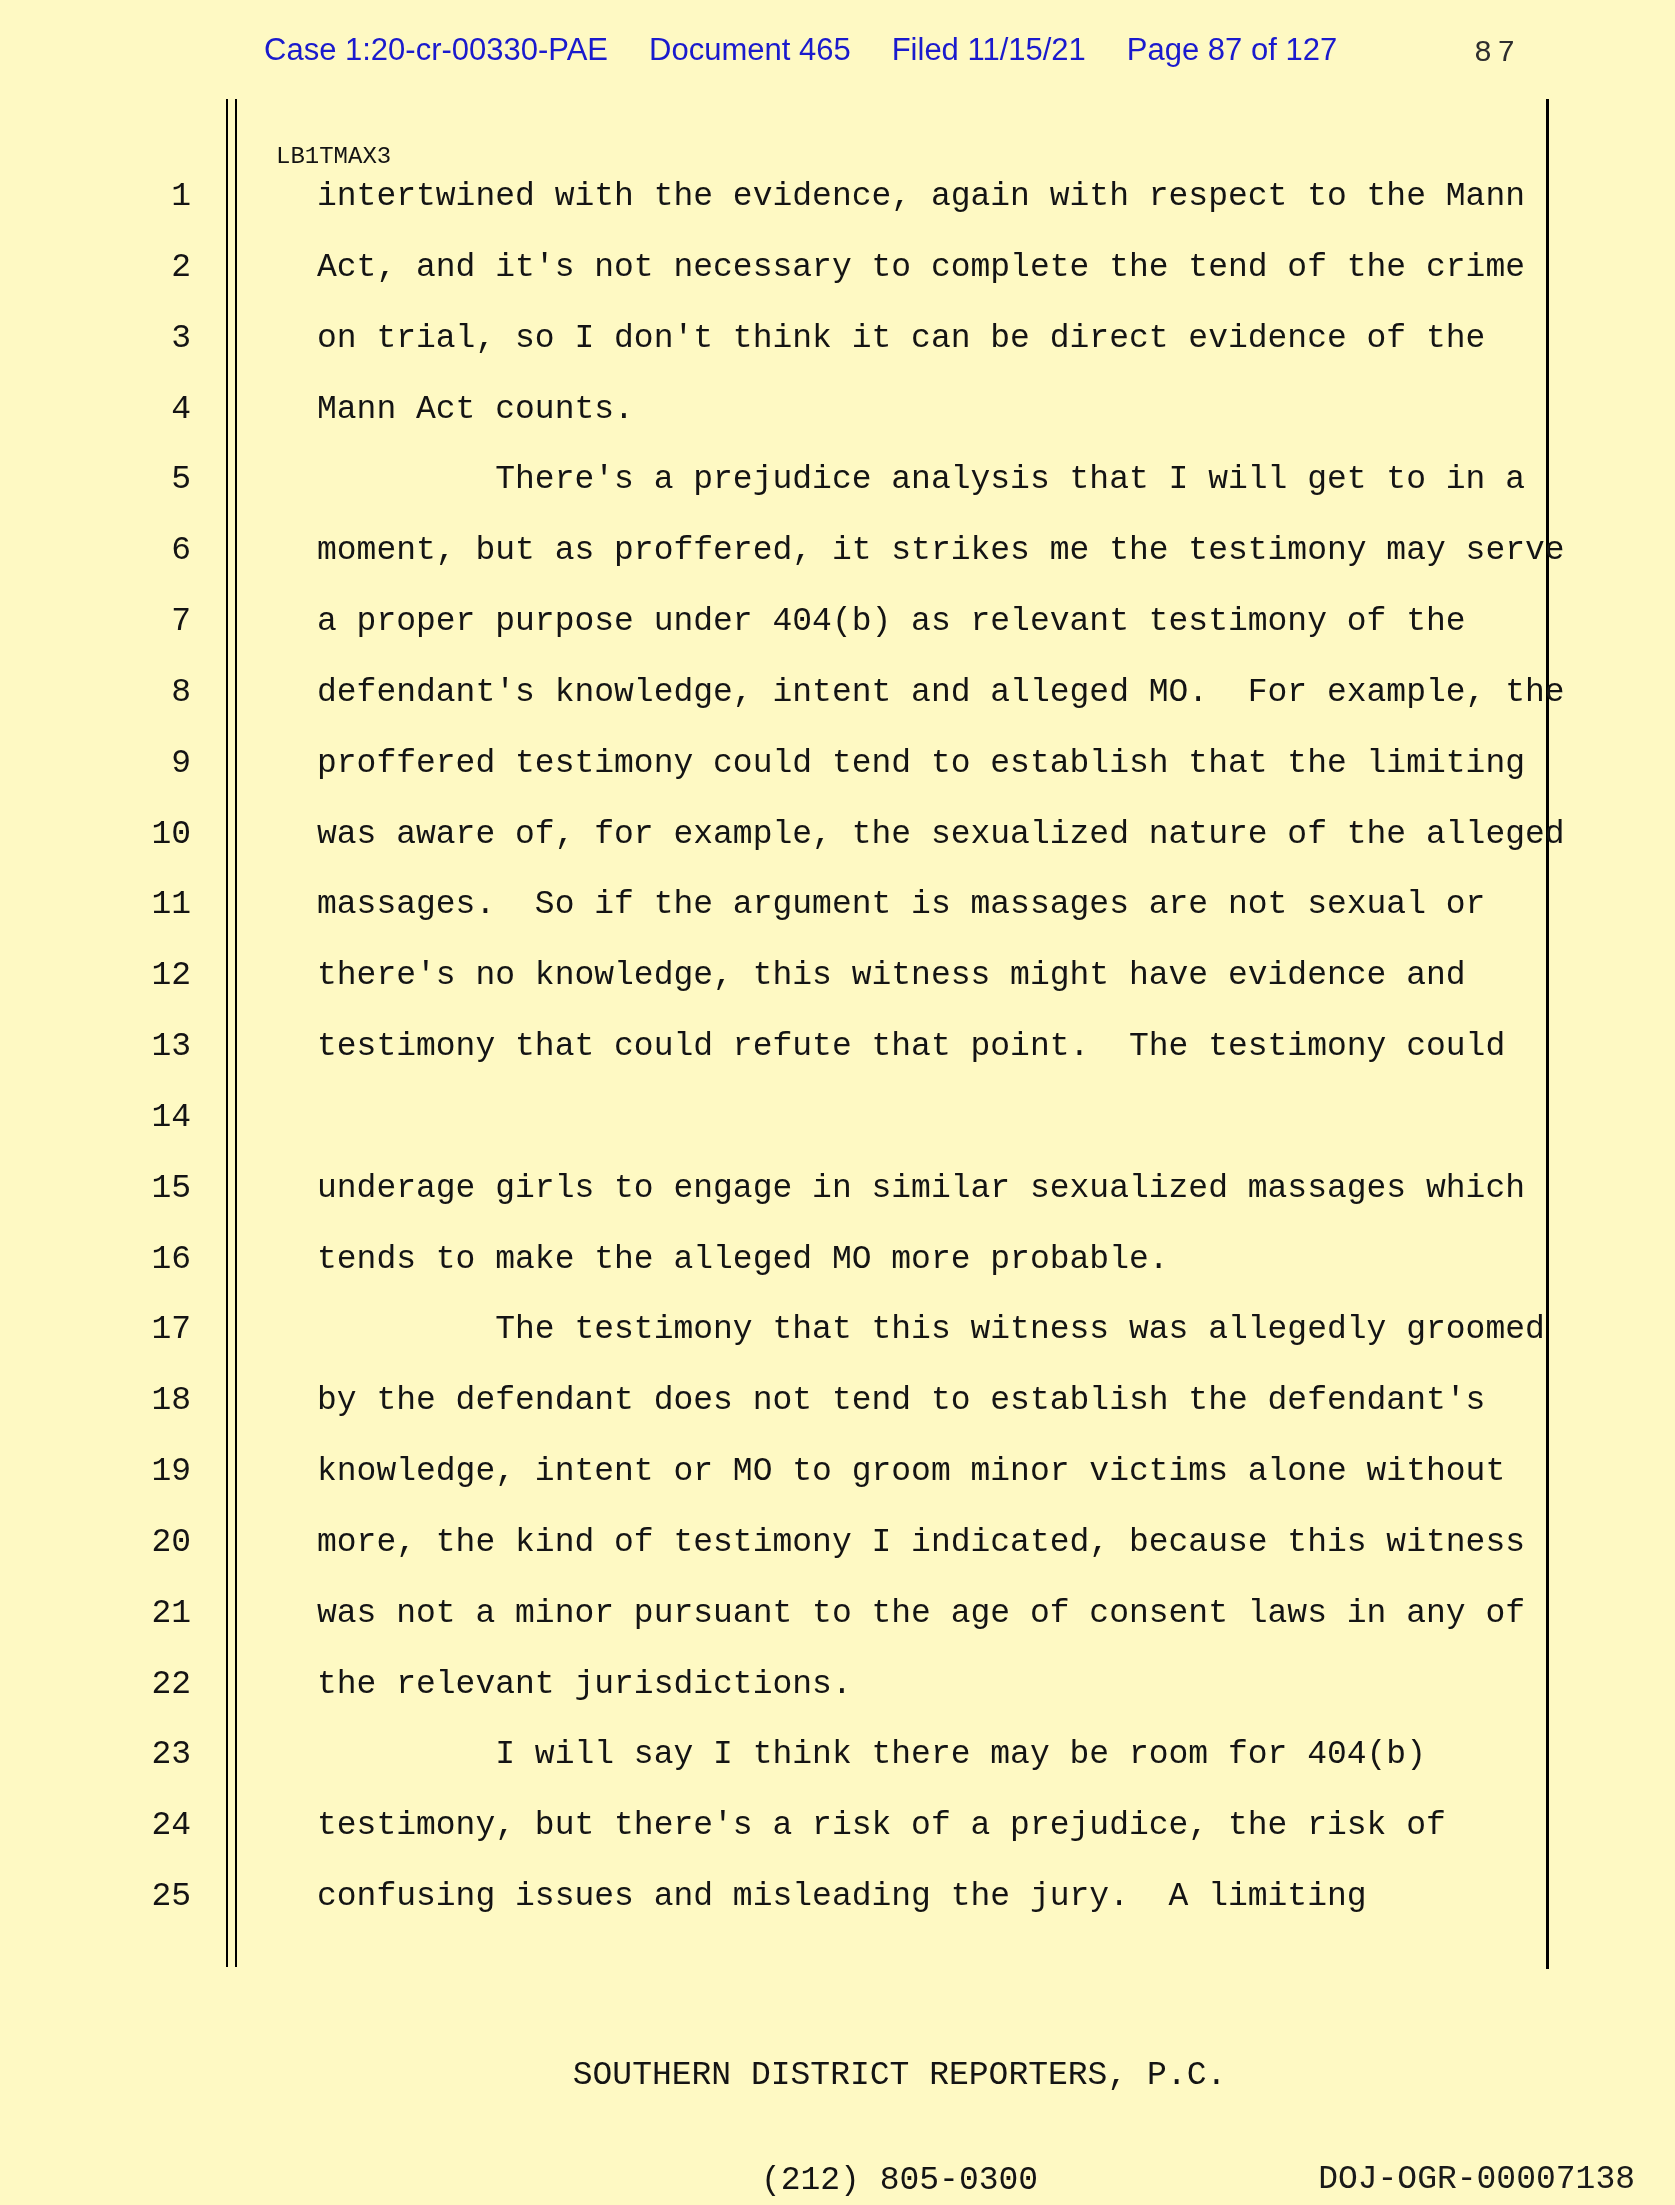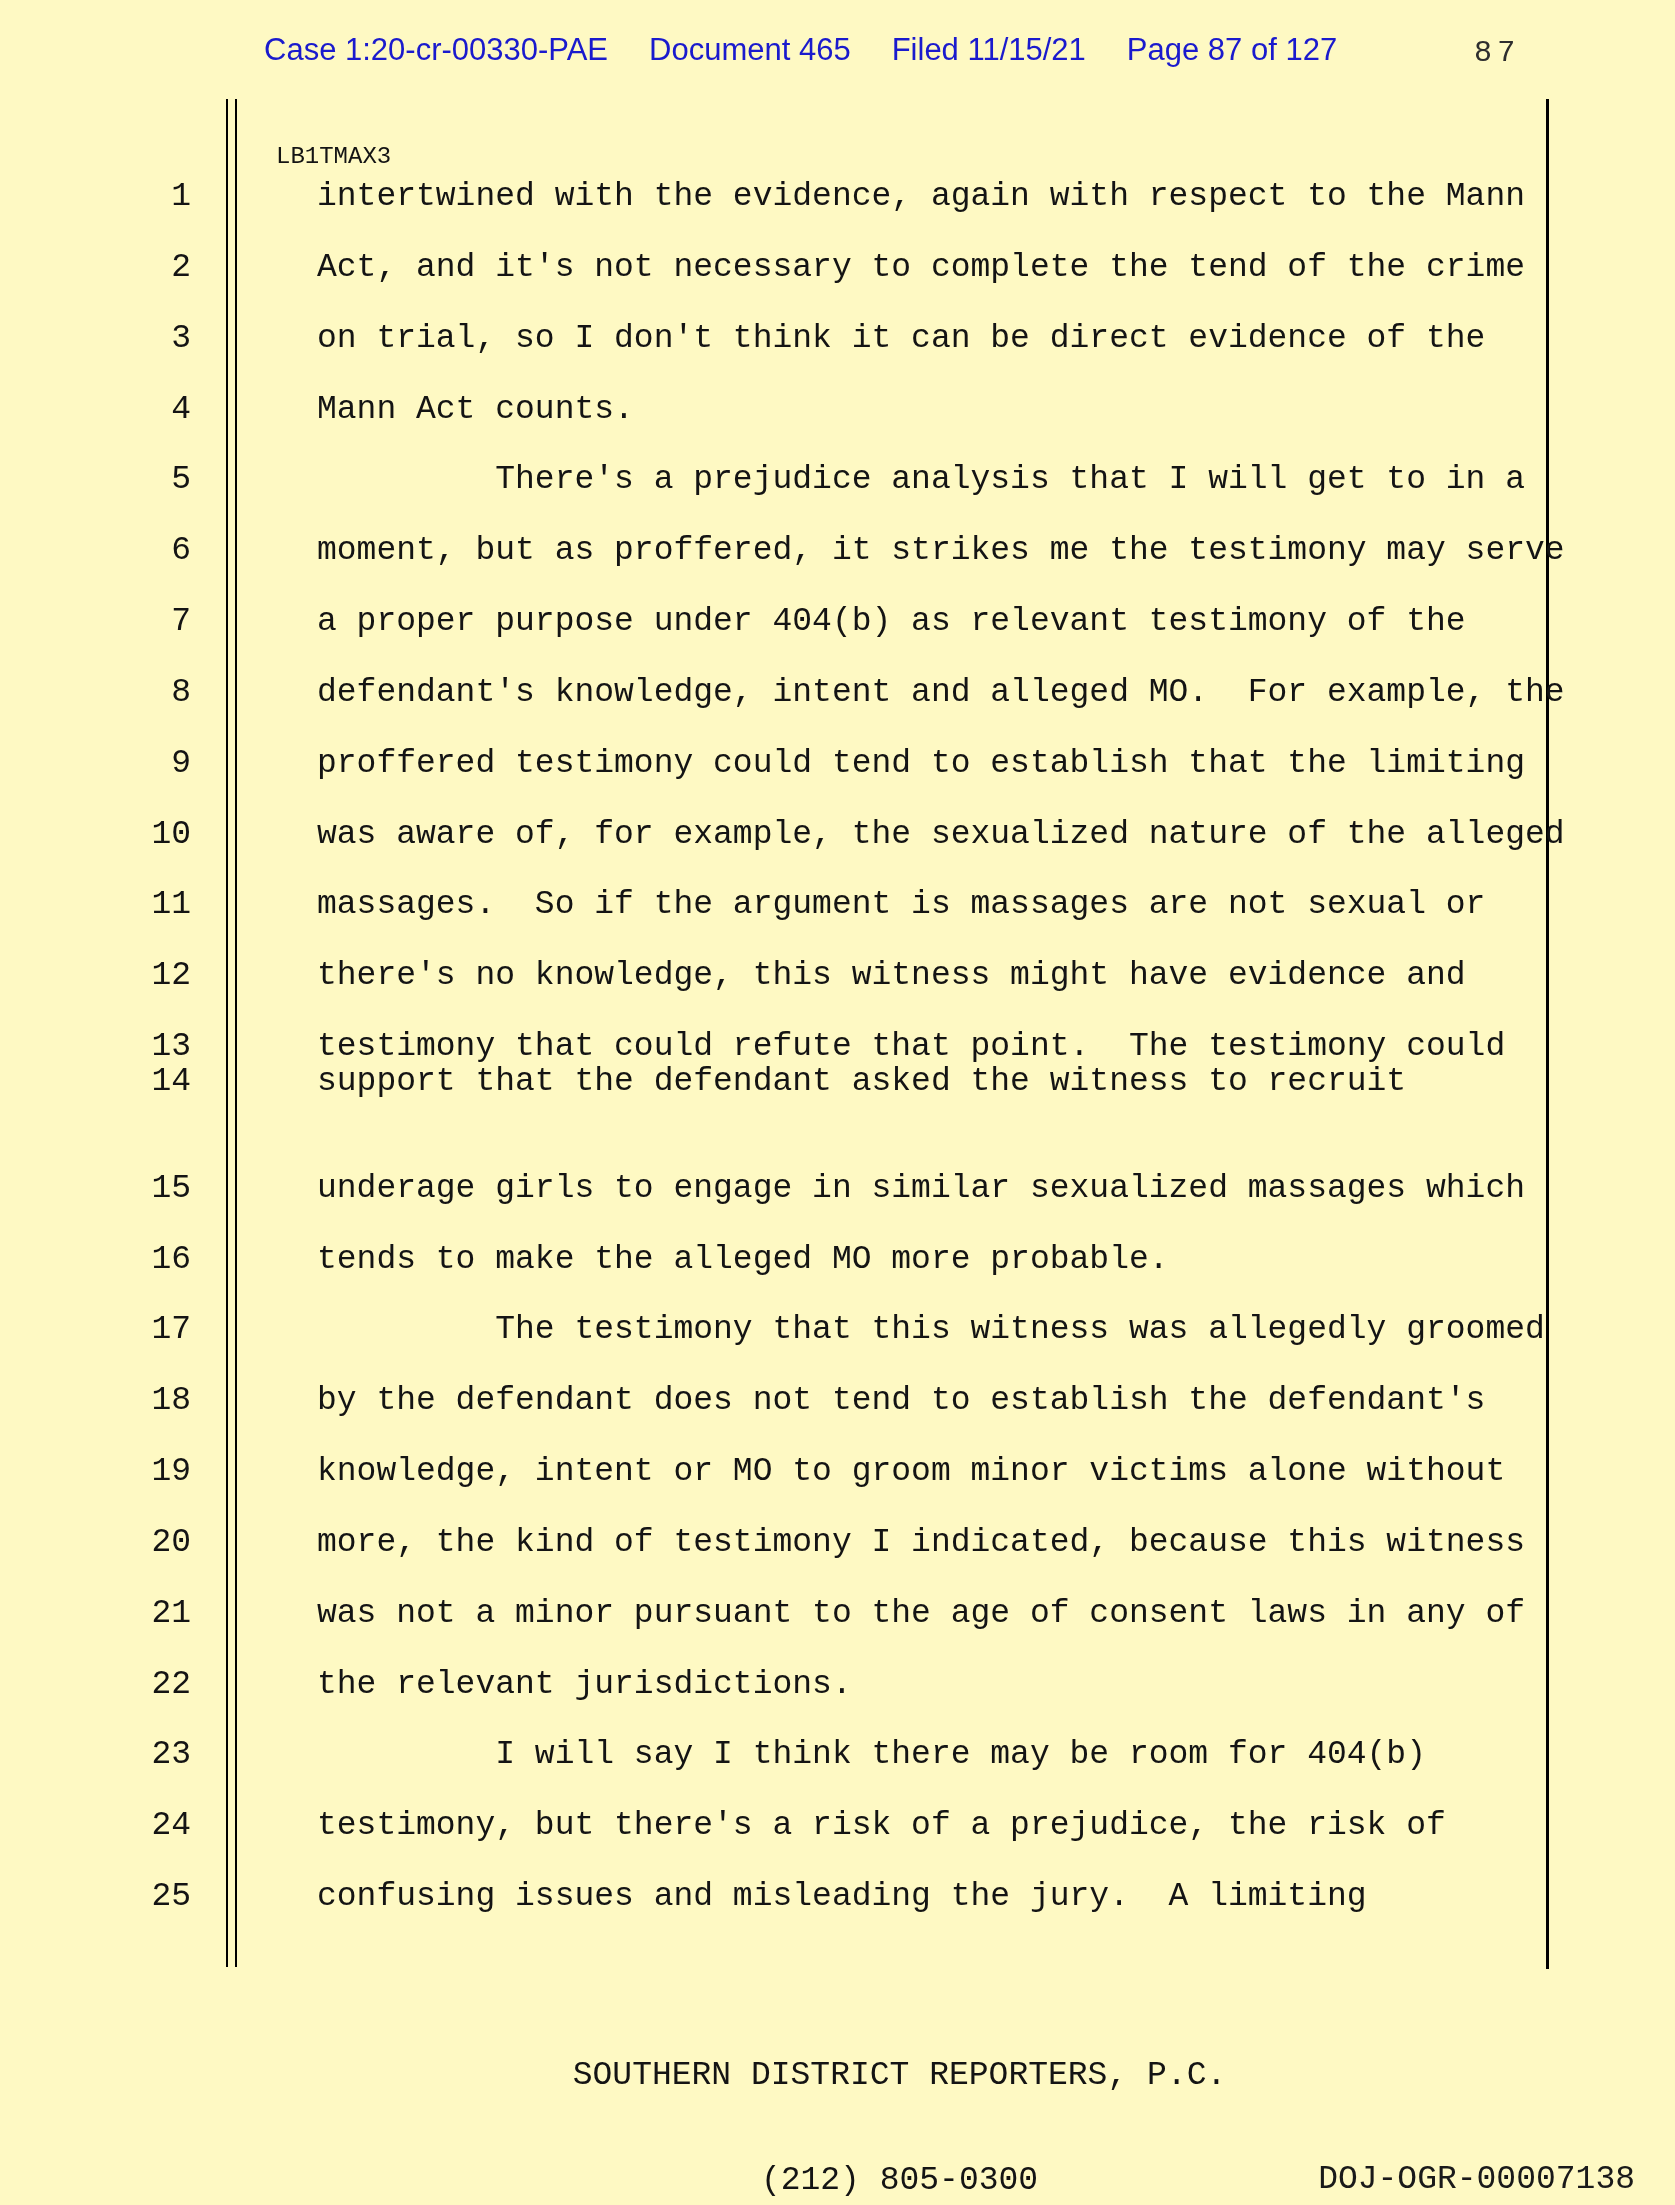--- a/index.html
+++ b/index.html
@@ -129,23 +129,22 @@
         <span class="ltxt">massages.  So if the argument is massages are not sexual or</span>
       </div>
       <div class="trow" style="top: 959px;">
         <span class="lnum">12</span>
         <span class="ltxt">there's no knowledge, this witness might have evidence and</span>
       </div>
       <div class="trow" style="top: 1030px;">
         <span class="lnum">13</span>
         <span class="ltxt">testimony that could refute that point.  The testimony could</span>
       </div>
-      <div class="trow" style="top: 1065px;">
+      <div class="trow" style="top: 1101px;">
         <span class="lnum">14</span>
-        <span class="ltxt">support that the defendant asked the witness to recruit</span>
       </div>
       <div class="trow" style="top: 1172px;">
         <span class="lnum">15</span>
         <span class="ltxt">underage girls to engage in similar sexualized massages which</span>
       </div>
       <div class="trow" style="top: 1243px;">
         <span class="lnum">16</span>
         <span class="ltxt">tends to make the alleged MO more probable.</span>
       </div>
       <div class="trow" style="top: 1313px;">

